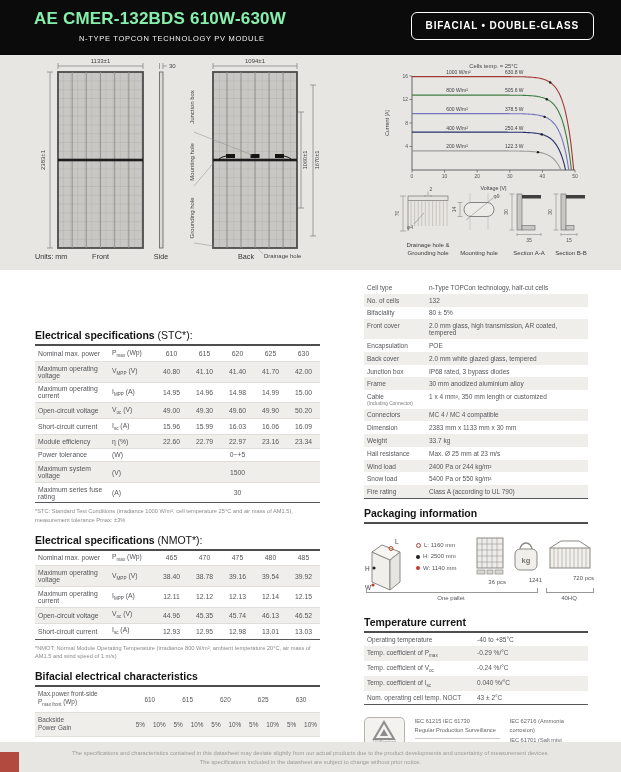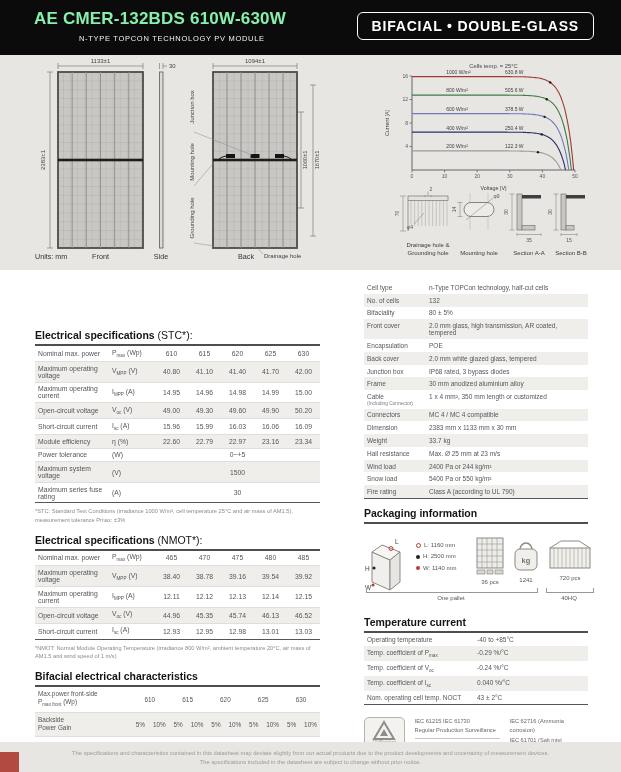--- a/index.html
+++ b/index.html
@@ -3,21 +3,21 @@
 <meta charset="utf-8">
 <style>
   html,body{margin:0;padding:0;}
   body{width:621px;height:772px;position:relative;background:#ffffff;
        font-family:"Liberation Sans",sans-serif;overflow:hidden;}
   
   .header{position:absolute;top:0;left:0;width:621px;height:55px;background:#0b0b0b;}
   .hd-title{position:absolute;left:34px;top:9px;font-size:17px;font-weight:bold;color:#86efac;letter-spacing:.2px;}
   .hd-sub{position:absolute;left:35px;top:34px;font-size:7.5px;color:#f2f2f2;letter-spacing:.7px;margin-left:44px;}
   .badge{position:absolute;right:27px;top:12px;height:26px;line-height:26px;padding:0 14px;
-         border:1.5px solid #fff;border-radius:6px;color:#fff;font-size:14px;font-weight:bold;letter-spacing:.8px;}
+         border:1.5px solid #fff;border-radius:6px;color:#fff;font-size:10px;font-weight:bold;letter-spacing:.8px;}
   
   .diagram-band{position:absolute;top:55px;left:0;width:621px;height:215px;background:#e8e6e2;}
   .chart-wrap{position:absolute;left:382px;top:5px;width:205px;height:132px;}
   
   .main-left{position:absolute;left:35px;top:281px;width:285px;margin-top:48px;}
   .main-right{position:absolute;left:364px;top:281px;width:224px;}
   .sec{margin:0;padding:0 0 3px 0;border-bottom:2px solid #4e4e4e;font-size:10.5px;font-weight:bold;color:#141414;}
   .sec .normal{font-weight:normal;}
   .block{margin-bottom:8px;}
   sub{font-size:4.6px;}
@@ -41,21 +41,21 @@
   .kv td.temp-k{width:106px;padding-left:3px;}
   .ksmall{font-size:4.8px;color:#7b7c80;margin-top:.5px;}
   
   .pack{position:relative;height:78px;margin-top:6px;}
   .pk-crate{position:absolute;left:0;top:2px;}
   .pk-legend{position:absolute;left:52px;top:10px;font-size:6px;color:#55565a;line-height:1.9;}
   .pk-legend .dot{display:inline-block;width:4px;height:4px;border-radius:50%;margin-right:3px;vertical-align:middle;}
   .dot.ring{border:1px solid #c23b2f;width:3px;height:3px;}
   .dot.black{background:#222;}
   .dot.red{background:#c23b2f;}
-  .pk-item{position:absolute;text-align:center;font-size:6px;color:#55565a;}
+  .pk-item{position:absolute;text-align:right;font-size:6px;color:#55565a;}
   .pk-pallet{left:110px;top:6px;width:32px;}
   .pk-kg{left:146px;top:6px;width:32px;}
   .pk-cont{left:182px;top:8px;width:48px;}
   .bracket{position:absolute;top:58px;height:4px;border-left:1px solid #9a9895;border-right:1px solid #9a9895;border-bottom:1px solid #9a9895;}
   .b1{left:2px;width:170px;}
   .b2{left:182px;width:46px;}
   .bk-label{position:absolute;top:65px;font-size:6px;color:#55565a;text-align:center;}
   .bk1{left:2px;width:170px;}
   .bk2{left:182px;width:46px;}
   

